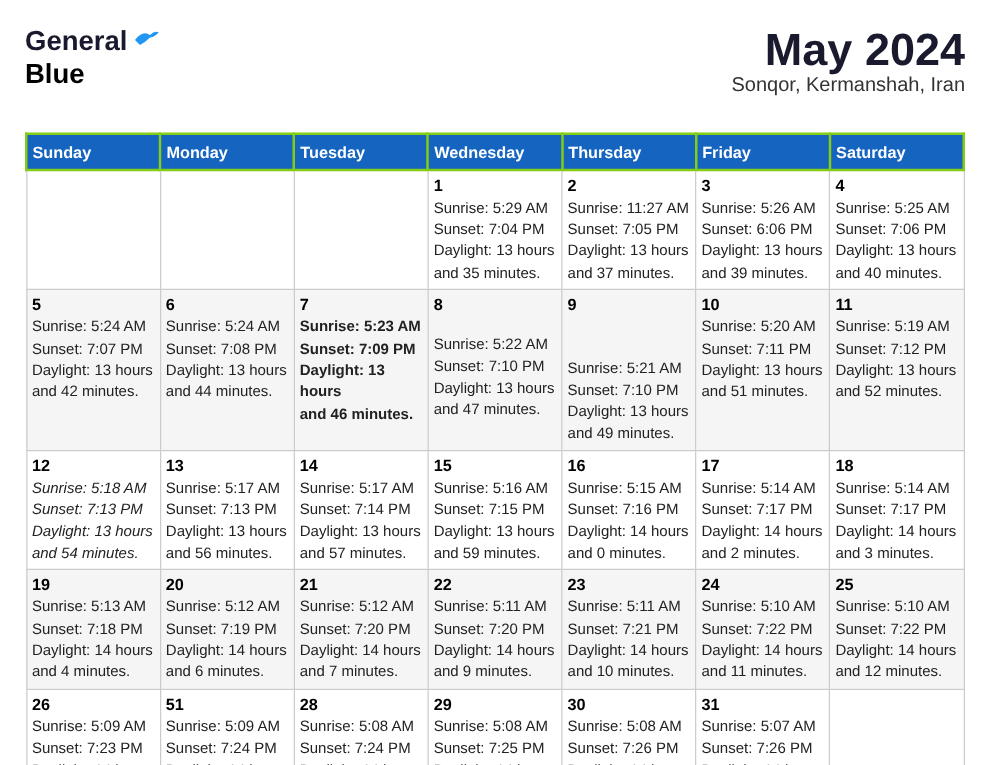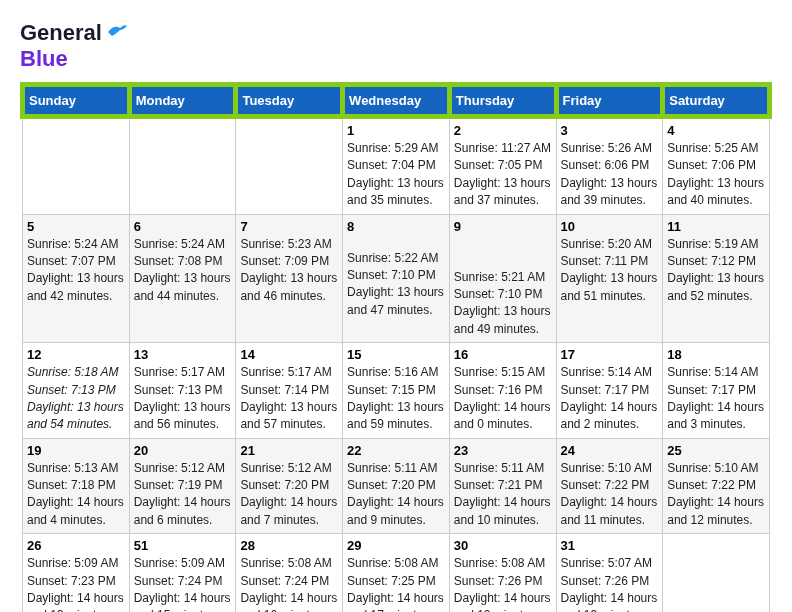--- a/index.html
+++ b/index.html
@@ -7,21 +7,21 @@
       font-family: Arial, sans-serif;
       background: #fff;
       width: 792px;
       min-height: 612px;
       padding: 20px;
     }
     .header-area {
       display: flex;
       justify-content: space-between;
       align-items: flex-start;
-      margin-bottom: 10px;
+      margin-bottom: 28px;
     }
     .logo {
       display: flex;
       flex-direction: column;
       align-items: flex-start;
     }
     .logo-line1 { display: flex; align-items: center; gap: 2px; }
     .title-area { text-align: right; }
     .cal-title {
       font-size: 36px;
@@ -38,21 +38,21 @@
       border-collapse: collapse;
       font-size: 11px;
     }
     thead th {
       background-color: #1565c0;
       color: #fff;
       padding: 6px 4px;
       text-align: left;
       font-size: 13px;
       font-weight: bold;
-      border: 5px solid #84cc16;
+      border: 2px solid #84cc16;
     }
     tbody td {
       border: 1px solid #ccc;
       vertical-align: top;
       padding: 4px;
       width: calc(100% / 7);
       min-height: 80px;
       background: #fff;
     }
     tbody tr:nth-child(even) td {
@@ -81,22 +81,26 @@
 
 <div class="header-area">
   <div class="logo">
     <div class="logo-line1">
       <span style="font-size:22px;font-weight:bold;color:#1a1a2e;">General</span>
       <svg width="22" height="18" viewBox="0 0 22 18" style="margin-left:2px;margin-top:-4px;">
         <path d="M2 10 Q8 2 14 6 Q18 2 21 4 Q17 8 14 8 Q10 12 6 14 Z" fill="#2196F3"></path>
       </svg>
     </div>
     <div>
-      <span style="font-size:22px;font-weight:bold;color:#6d28d9;">Blue</span>
+      <span style="font-size:22px;font-weight:bold;color:#000000;">Blue</span>
     </div>
+  </div>
+  <div class="title-area">
+    <div class="cal-title">May 2024</div>
+    <div class="cal-subtitle">Sonqor, Kermanshah, Iran</div>
   </div>
 </div>
 
 <table>
   <thead>
     <tr>
     <th>Sunday</th>
         <th>Monday</th>
         <th>Tuesday</th>
         <th>Wednesday</th>
@@ -149,21 +153,21 @@
         </td>
         <td>
           <span class="day-num">6</span>
           <div class="day-info" style="white-space: pre-line;">Sunrise: 5:24 AM
 Sunset: 7:08 PM
 Daylight: 13 hours
 and 44 minutes.</div>
         </td>
         <td>
           <span class="day-num">7</span>
-          <div class="day-info" style="white-space: pre-line;">Sunrise: 5:23 AM
+          <div class="day-info" style="white-space: pre-line; font-weight: bold;">Sunrise: 5:23 AM
 Sunset: 7:09 PM
 Daylight: 13 hours
 and 46 minutes.</div>
         </td>
         <td>
           <span class="day-num">8</span>
           <div class="day-info" style="white-space: pre-line; margin-top: 16px;">Sunrise: 5:22 AM
 Sunset: 7:10 PM
 Daylight: 13 hours
 and 47 minutes.</div>

